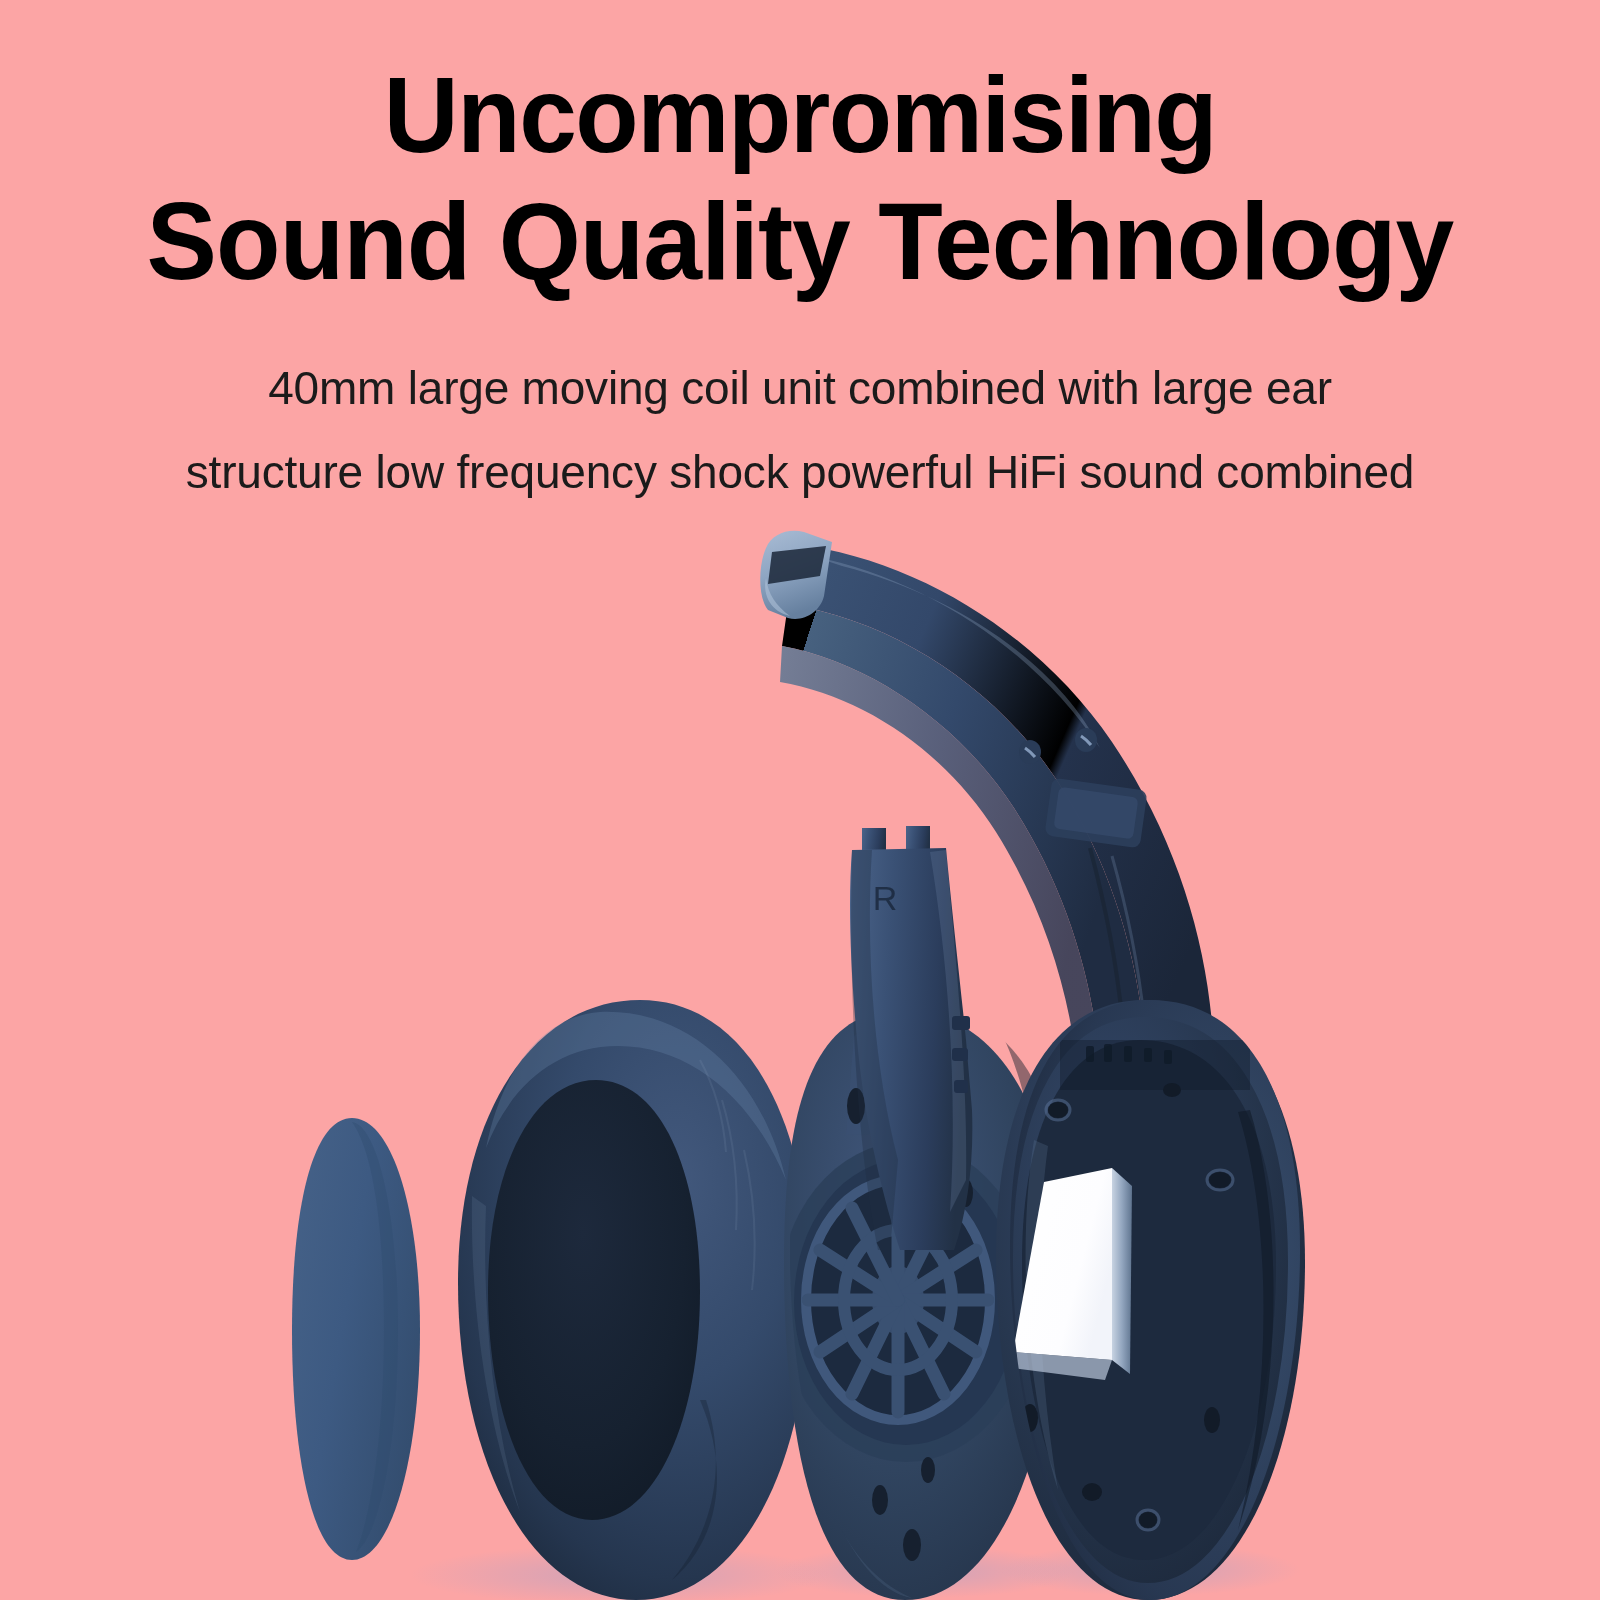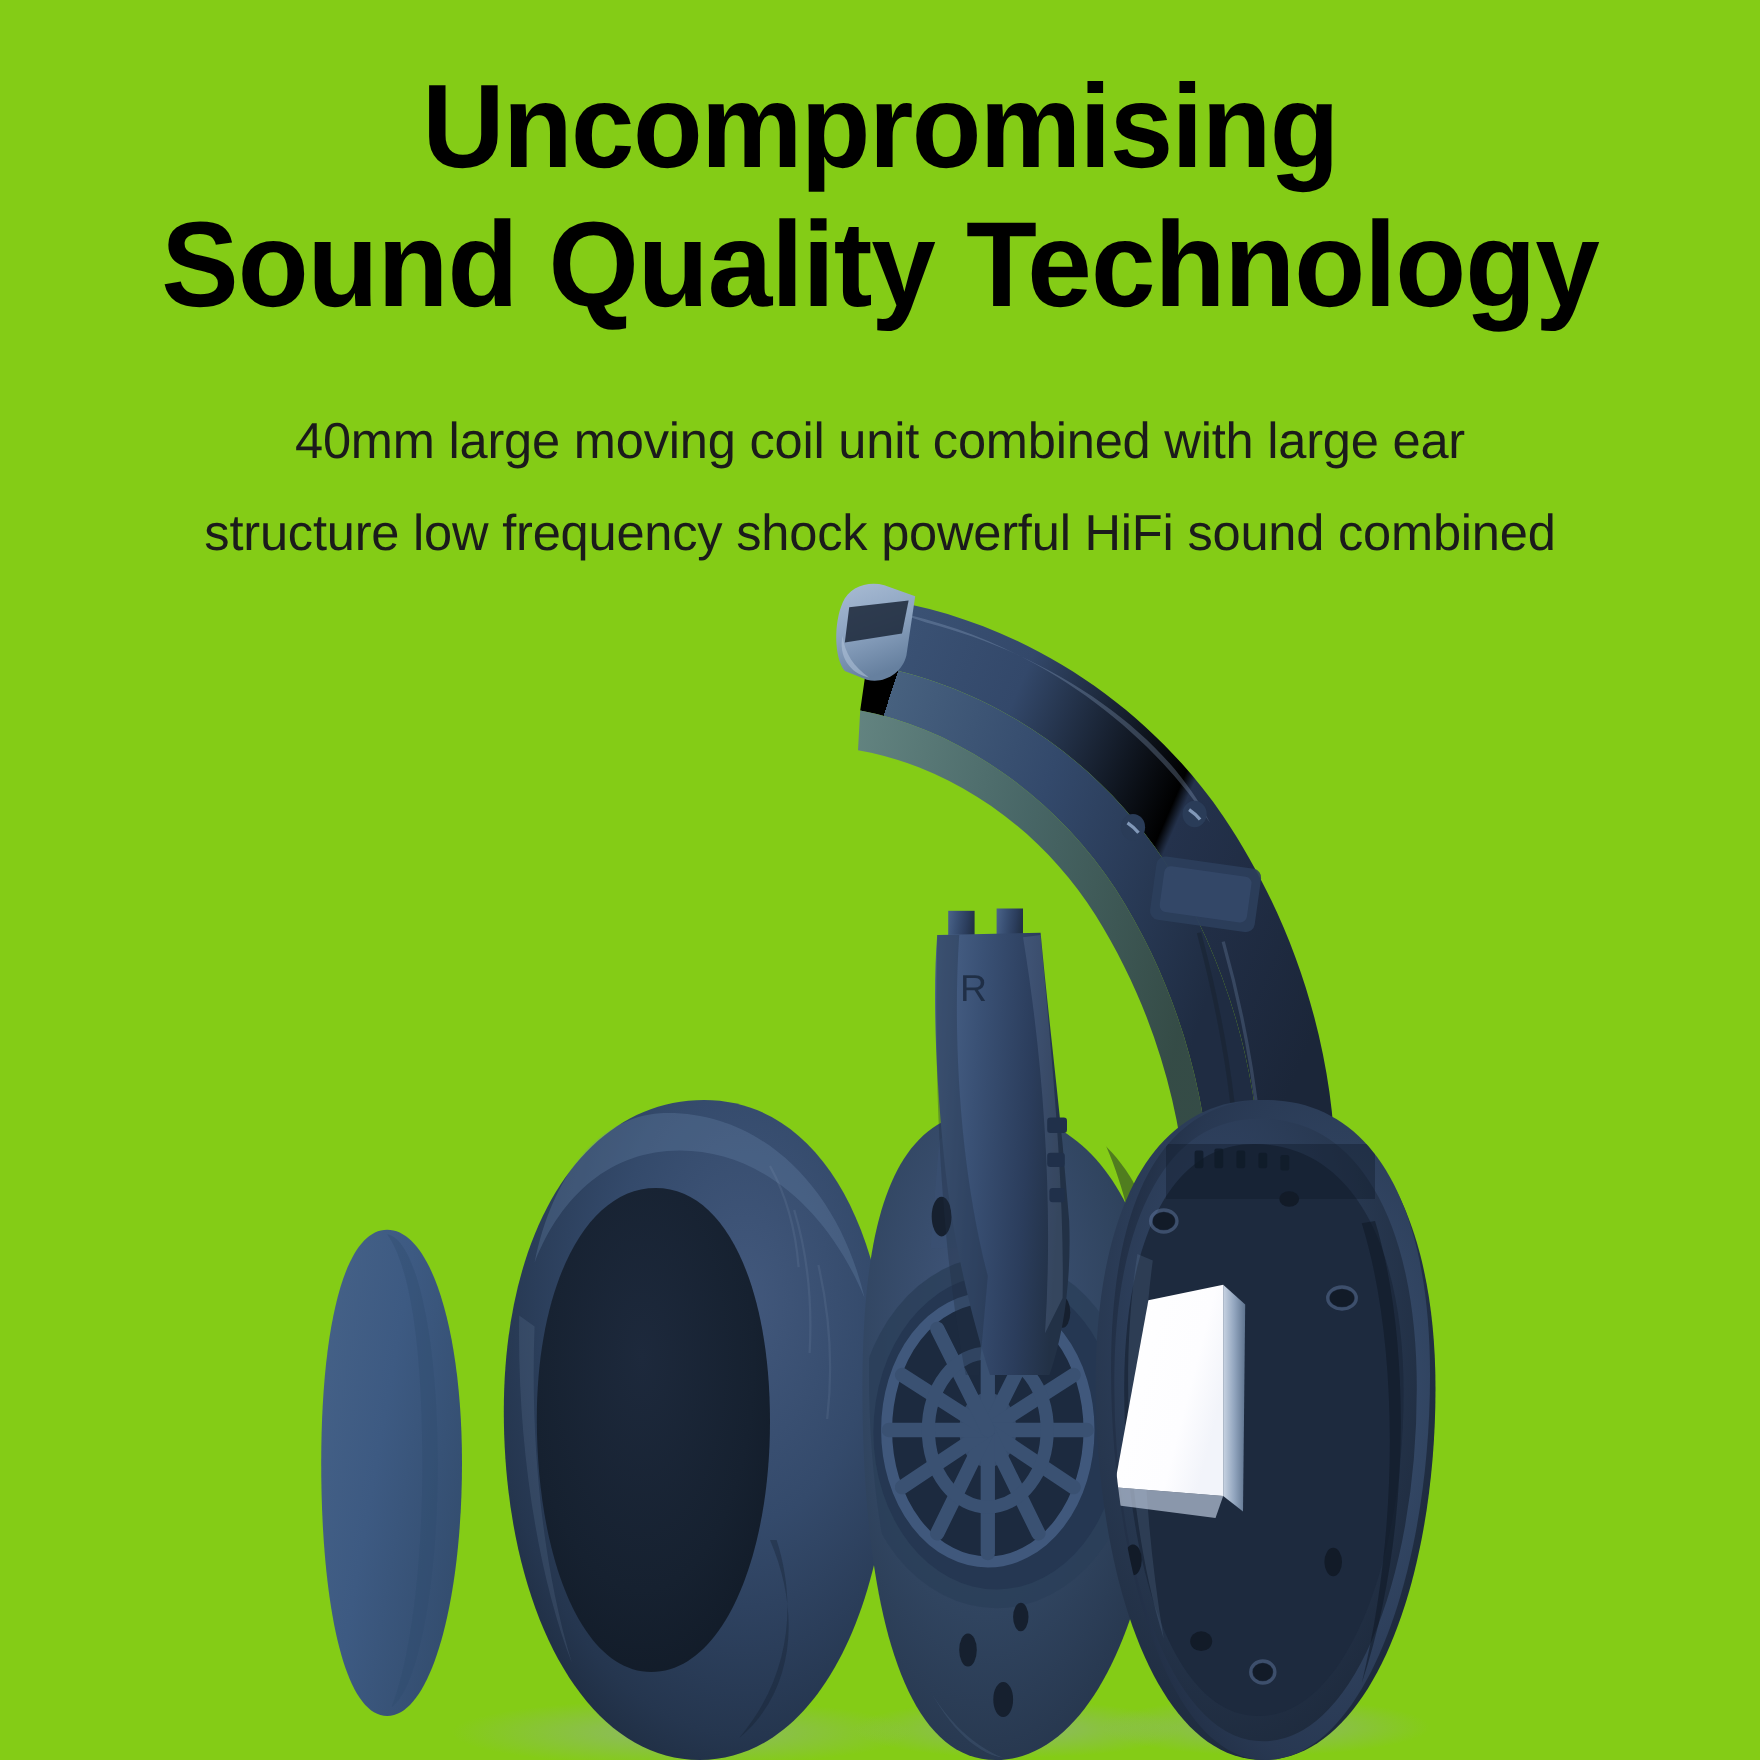--- a/index.html
+++ b/index.html
@@ -36,21 +36,21 @@
     transform: scaleX(0.96);
     white-space: nowrap;
   }
   .headline-line.l2 {
     font-size: 110px;
     letter-spacing: -1px;
   }
 
   .sub-block {
     position: absolute;
-    top: 358px;
+    top: 346px;
     left: 0;
     width: 1600px;
     text-align: center;
   }
   .sub-line {
     display: block;
     color: #1b1b1b;
     font-family: "Liberation Sans", sans-serif;
     font-weight: normal;
     font-size: 46px;
@@ -65,21 +65,21 @@
     top: 0;
     left: 0;
     width: 1600px;
     height: 1600px;
   }
   .stage svg { display: block; width: 1600px; height: 1600px; }
 </style>
 </head>
 <body>
 
-<div id="page" style="background: #84cc16;">
+<div id="page" style="background: #fca5a5;">
 
   <div class="headline-block">
     <span class="headline-line l1">Uncompromising</span>
     <span class="headline-line l2">Sound Quality Technology</span>
   </div>
 
   <div class="sub-block">
     <span class="sub-line">40mm large moving coil unit combined with large ear</span>
     <span class="sub-line">structure low frequency shock powerful HiFi sound combined</span>
   </div>

